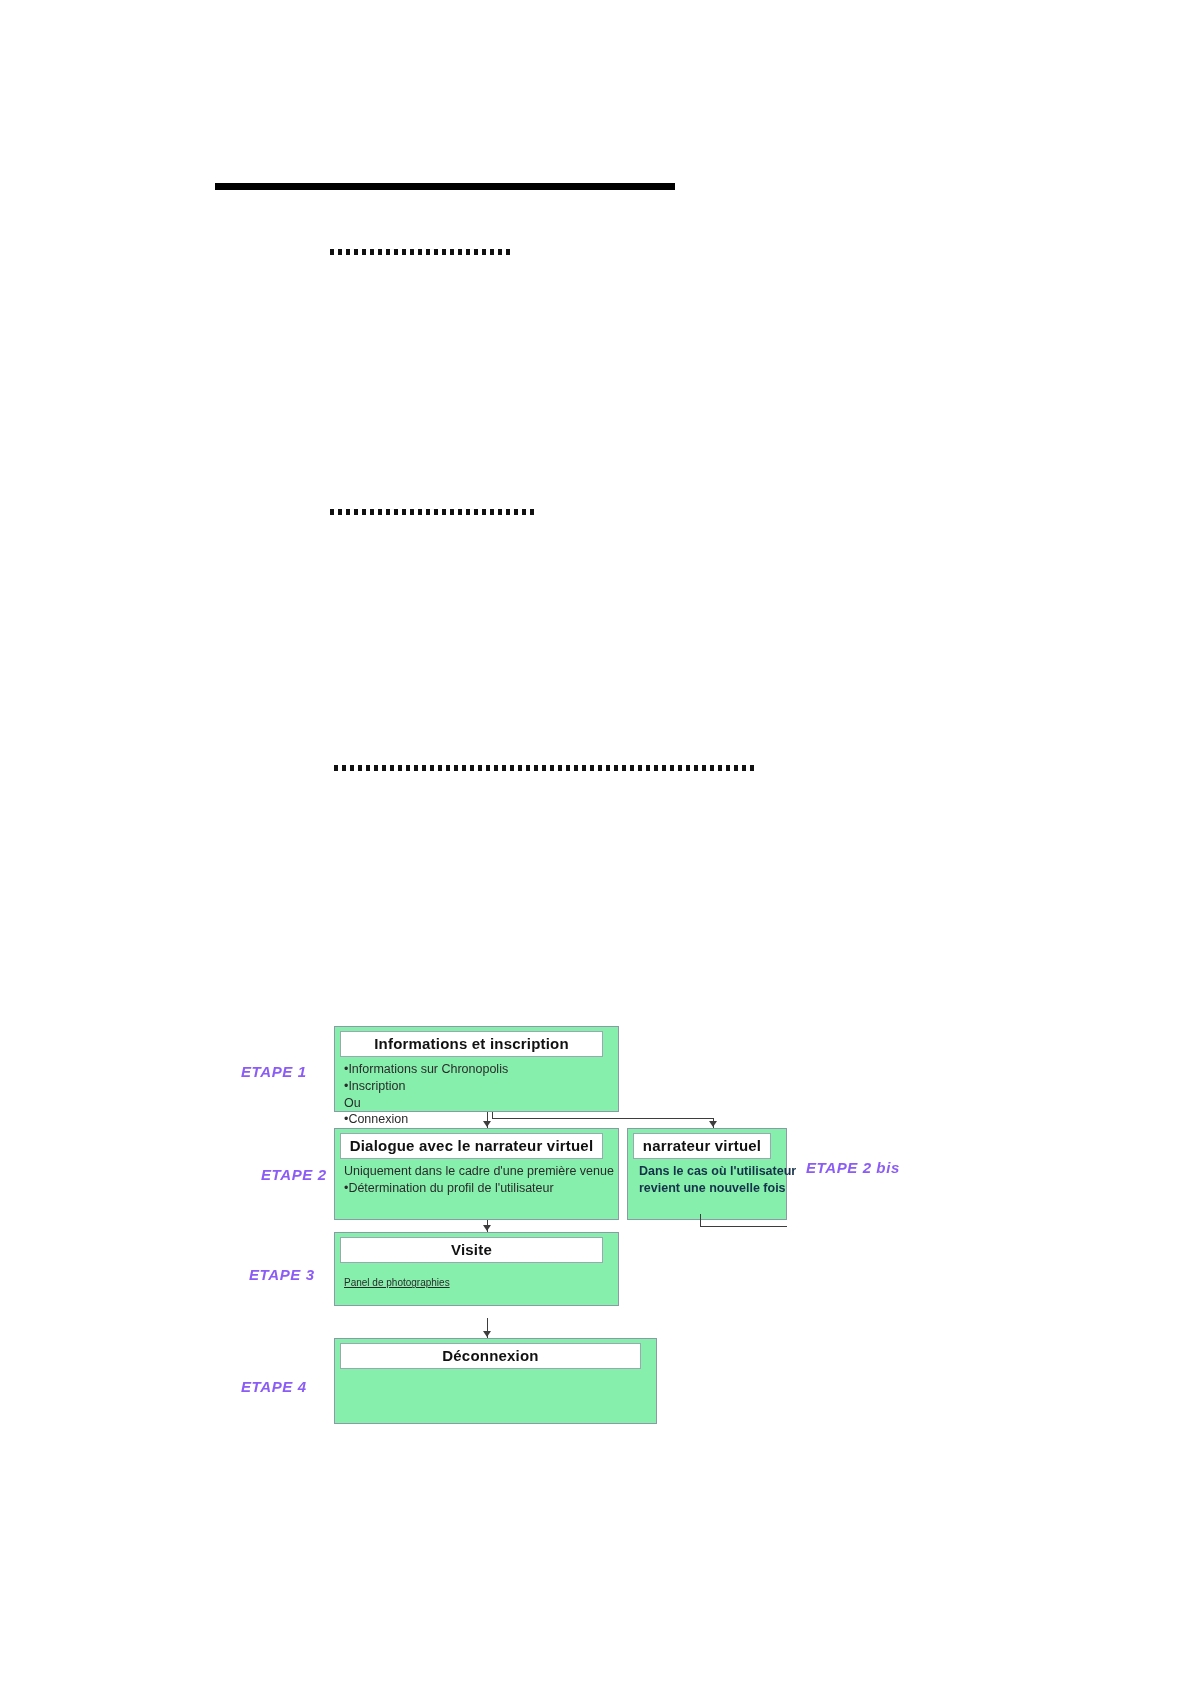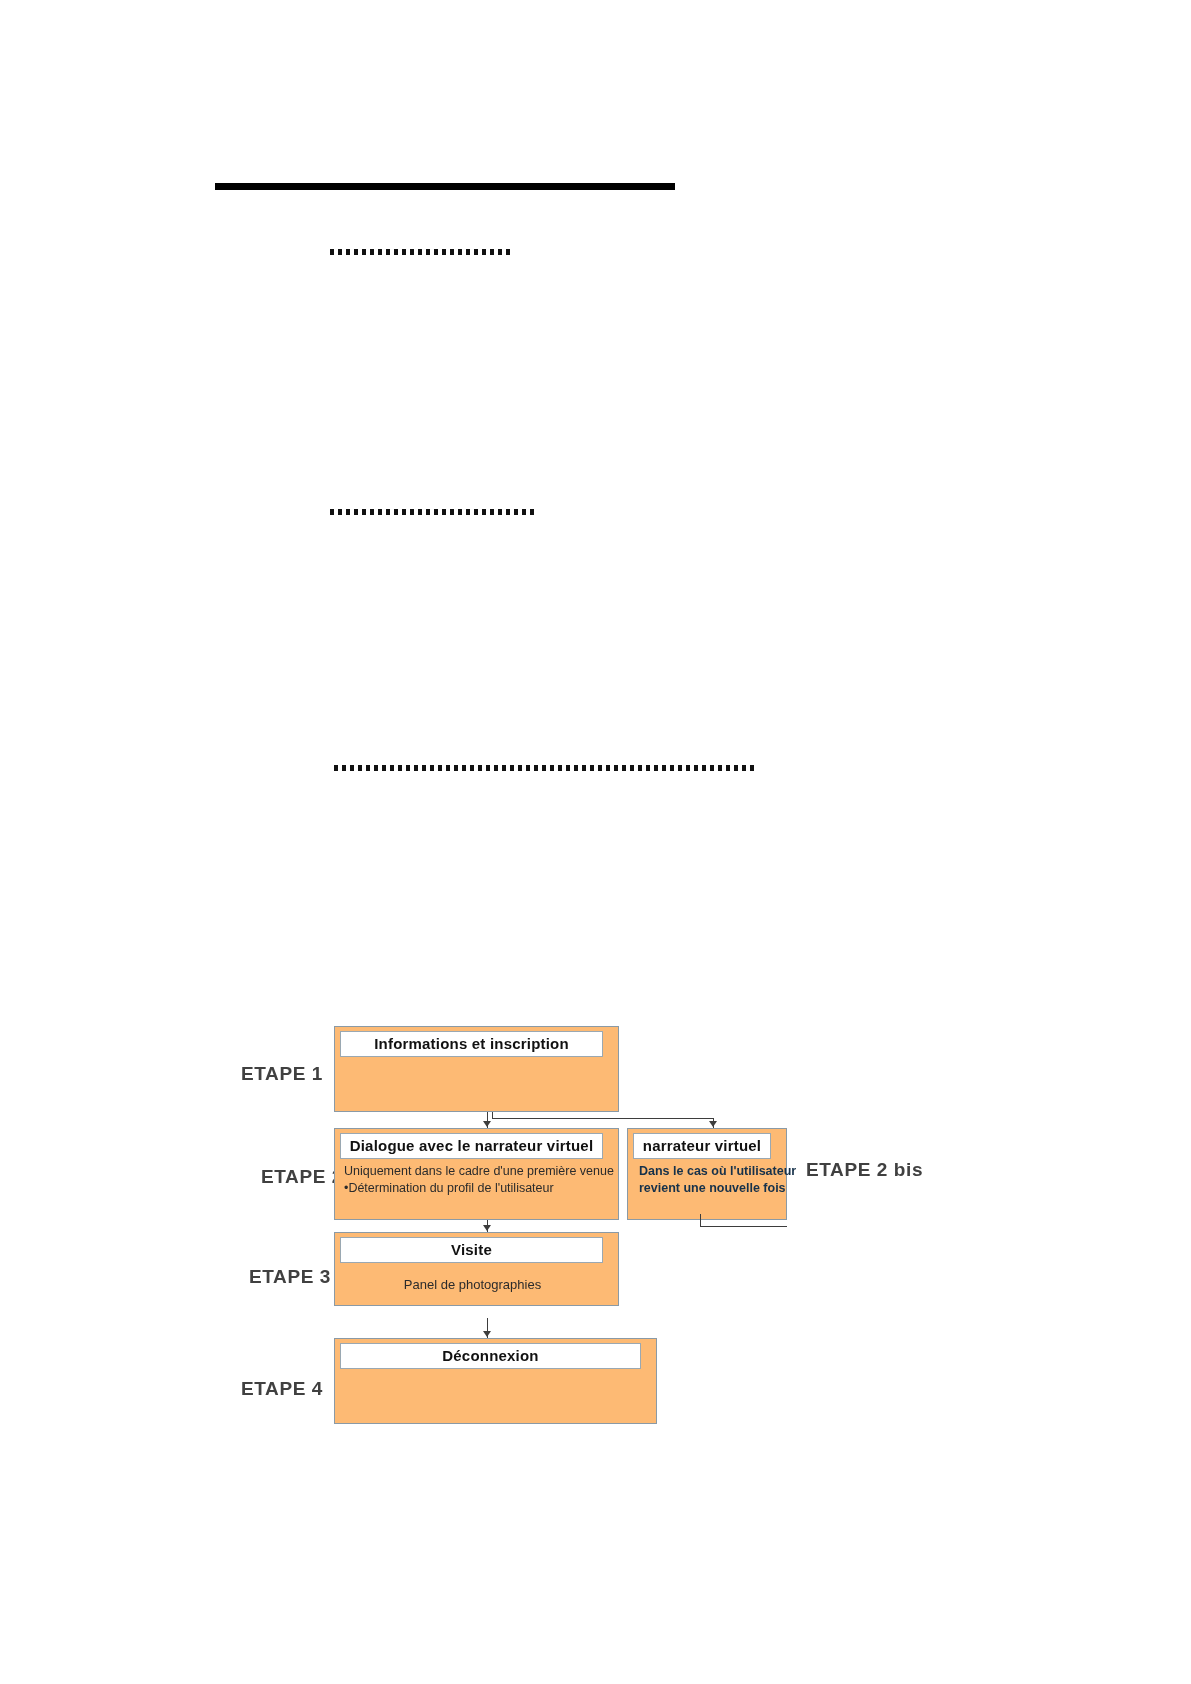--- a/index.html
+++ b/index.html
@@ -50,35 +50,36 @@
     position: absolute;
     left: 0;
     top: 0;
     width: 1191px;
     height: 1684px;
   }
 
   .etape-label {
     position: absolute;
     font-family: "Liberation Sans", sans-serif;
-    font-size: 19px;
+    font-size: 15px;
     font-weight: bold;
-    color: #404040;
+    color: #8b5cf6;
     letter-spacing: 0.6px;
     white-space: nowrap;
+    font-style: italic;
   }
   .etape-1 { left: 241px; top: 1063px; }
   .etape-2 { left: 241px; top: 1166px; margin-left: 20px; }
   .etape-2bis { left: 806px; top: 1159px; }
   .etape-3 { left: 241px; top: 1266px; margin-left: 8px; }
   .etape-4 { left: 241px; top: 1378px; }
 
   .flow-box {
     position: absolute;
-    background: #fdba74;
+    background: #86efac;
     border: 1px solid #8a9aa6;
     box-sizing: border-box;
     padding: 4px 15px 5px 5px;
   }
 
   .flow-box .title-bar {
     background: #ffffff;
     border: 1px solid #9aa8b2;
     box-sizing: border-box;
     text-align: center;
@@ -91,23 +92,23 @@
   }
 
   .flow-box .body {
     padding: 4px 2px 0 4px;
     font-size: 12.5px;
     color: #2b2b2b;
     line-height: 1.33;
   }
   .flow-box .body .line { white-space: nowrap; }
   .flow-box .body .centered {
-    text-align: center;
     padding-top: 9px;
-    font-size: 13px;
+    font-size: 10px;
+    text-decoration: underline;
   }
 
   
   .flow-box.alt .body {
     color: #16314a;
     font-weight: bold;
     font-size: 12.5px;
     line-height: 1.35;
     padding-left: 6px;
   }
@@ -164,20 +165,26 @@
   <div class="diagram">
 
     <div class="etape-label etape-1">ETAPE 1</div>
     <div class="etape-label etape-2">ETAPE 2</div>
     <div class="etape-label etape-2bis">ETAPE 2 bis</div>
     <div class="etape-label etape-3">ETAPE 3</div>
     <div class="etape-label etape-4">ETAPE 4</div>
 
     <div class="flow-box" id="box-informations">
       <div class="title-bar">Informations et inscription</div>
+      <div class="body">
+        <div class="line">•Informations sur Chronopolis</div>
+        <div class="line">•Inscription</div>
+        <div class="line">Ou</div>
+        <div class="line">•Connexion</div>
+      </div>
     </div>
 
     <div class="conn v" id="c1-down"></div>
     <div class="conn h" id="c1-tee-h"></div>
     <div class="conn v" id="c1-tee-up"></div>
     <div class="conn v" id="c1-right-v"></div>
     <div class="arrowhead" id="a1-left"></div>
     <div class="arrowhead" id="a1-right"></div>
 
     <div class="flow-box alt" id="box-narrateur">

